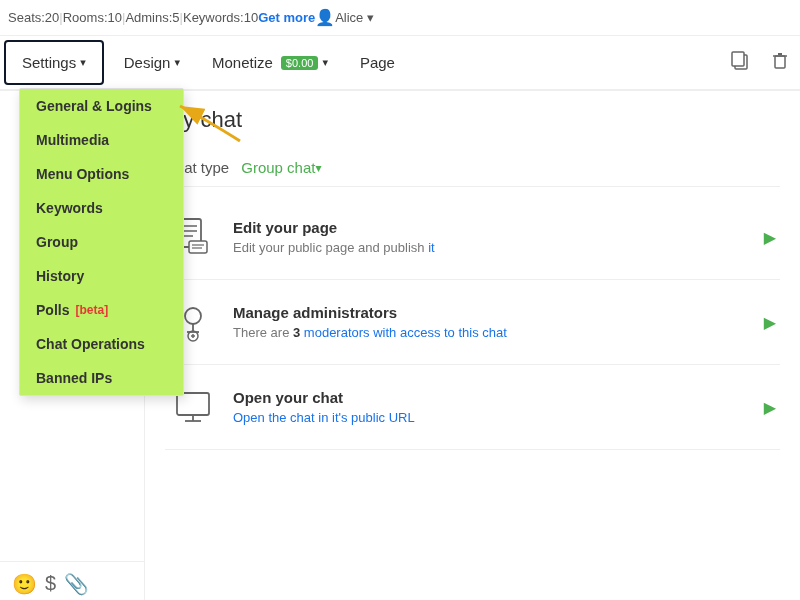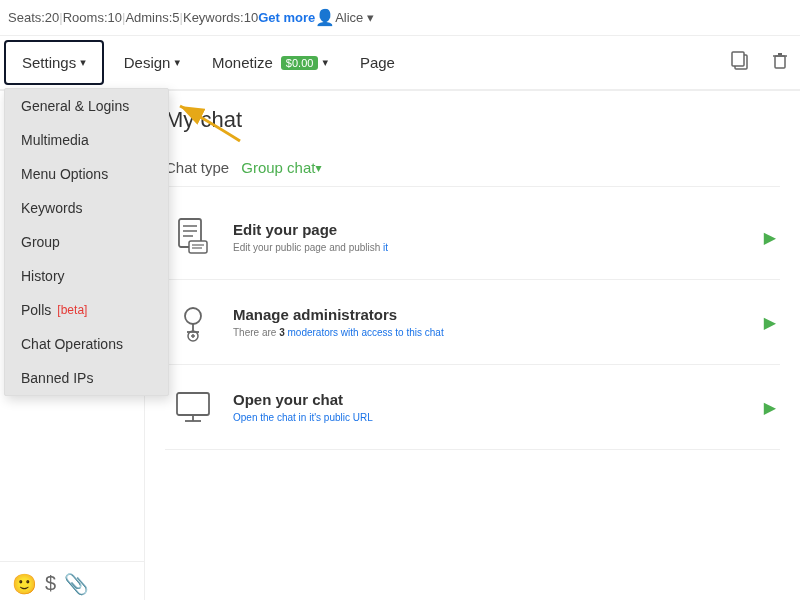--- a/index.html
+++ b/index.html
@@ -25,24 +25,24 @@
     .nav-btn {
       padding: 12px 16px; cursor: pointer; font-size: 15px; font-weight: 500;
       color: #333; border: none; background: none; display: flex; align-items: center; gap: 4px;
     }
     .nav-btn.active { border: 2px solid #0f172a; border-radius: 4px; margin: 4px; }
     .nav-btn .caret { font-size: 11px; }
     .monetize-badge { background: #4caf50; color: #fff; font-size: 11px; padding: 1px 5px; border-radius: 3px; margin-left: 4px; }
     .nav-spacer { flex: 1; }
     .nav-icon-btn { padding: 8px 10px; cursor: pointer; color: #666; font-size: 18px; border: none; background: none; }
     .dropdown-menu {
-      position: absolute; top: 52px; left: 4px;
-      background: #e5e5e5; border: 1px solid #ddd;
+      position: absolute; top: 52px; left: 19px;
+      background: #bef264; border: 1px solid #ddd;
       box-shadow: 2px 4px 12px rgba(0,0,0,0.15);
-      z-index: 100; min-width: 165px; border-radius: 2px;
+      z-index: 100; min-width: 165px; border-radius: 2px; font-weight: bold;
     }
     .dropdown-item {
       padding: 9px 16px; cursor: pointer; font-size: 14px; color: #333;
       white-space: nowrap; display: flex; align-items: center; gap: 6px;
     }
     .beta-label { color: #e53935; font-size: 12px; }
 
     
     .arrow-annotation {
       position: absolute; top: 60px; left: 170px; z-index: 200; pointer-events: none;
@@ -71,21 +71,21 @@
     .chat-type-caret { font-size: 12px; }
 
     .action-item {
       display: flex; align-items: center; gap: 16px;
       padding: 18px 4px; border-bottom: 1px solid #eee;
       cursor: pointer;
     }
     .action-icon { width: 48px; height: 48px; flex-shrink: 0; display: flex; align-items: center; justify-content: center; }
     .action-text { flex: 1; }
     .action-title { font-size: 15px; font-weight: 600; color: #333; margin-bottom: 4px; }
-    .action-desc { font-size: 10px; color: #777; }
+    .action-desc { font-size: 13px; color: #777; }
     .action-desc .highlight { color: #1a73e8; }
     .action-desc .bold { font-weight: 700; color: #333; }
     .action-arrow { color: #4caf50; font-size: 16px; }
   </style>
 </head>
 <body>
 
 <div class="top-bar">
   <span>Seats:</span>
   <span>20</span>

